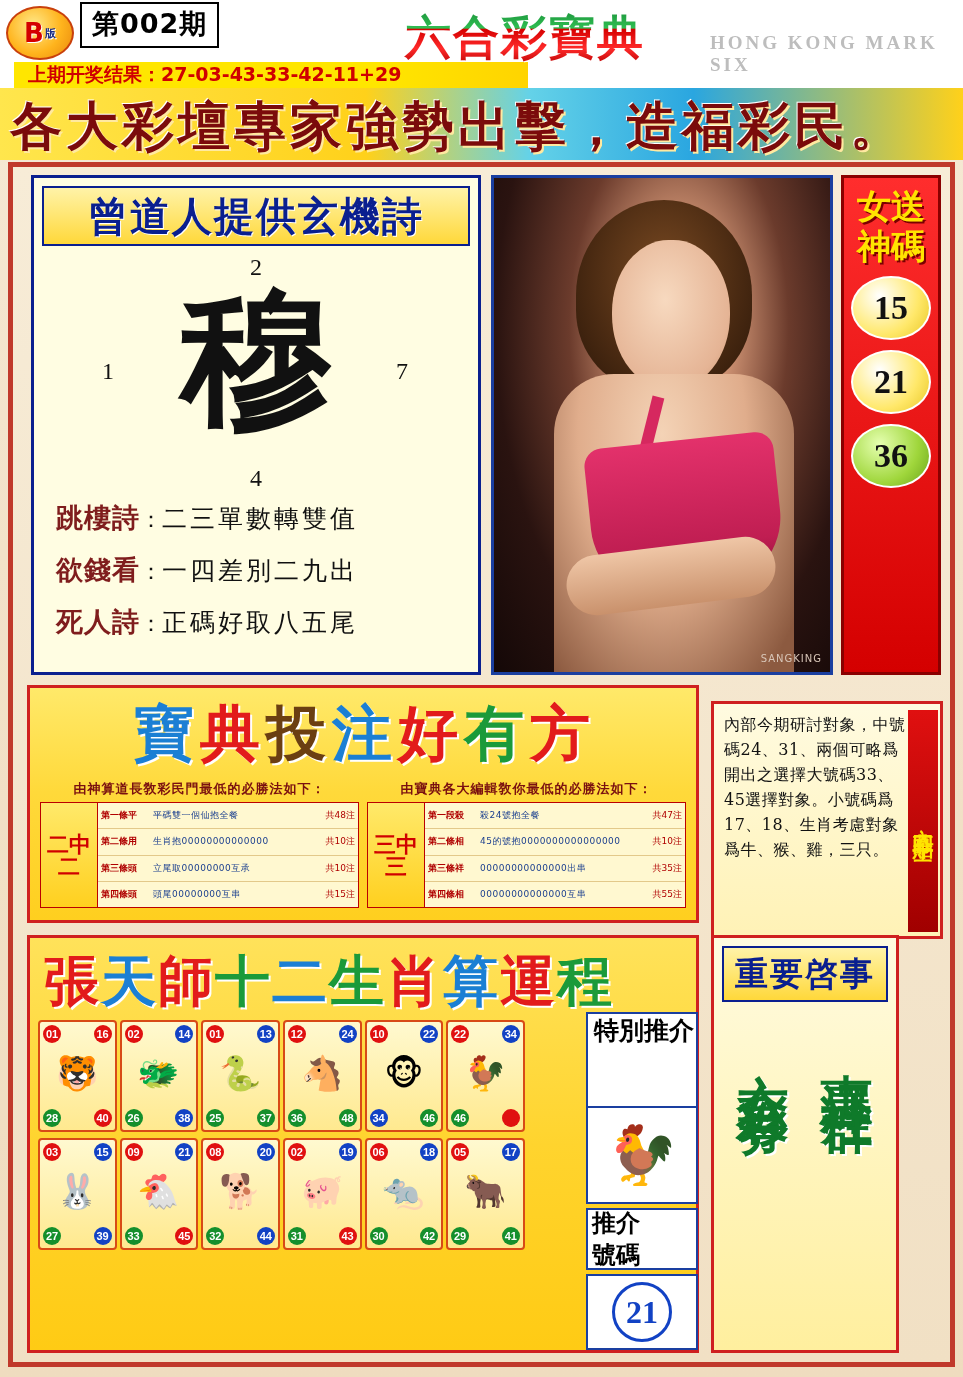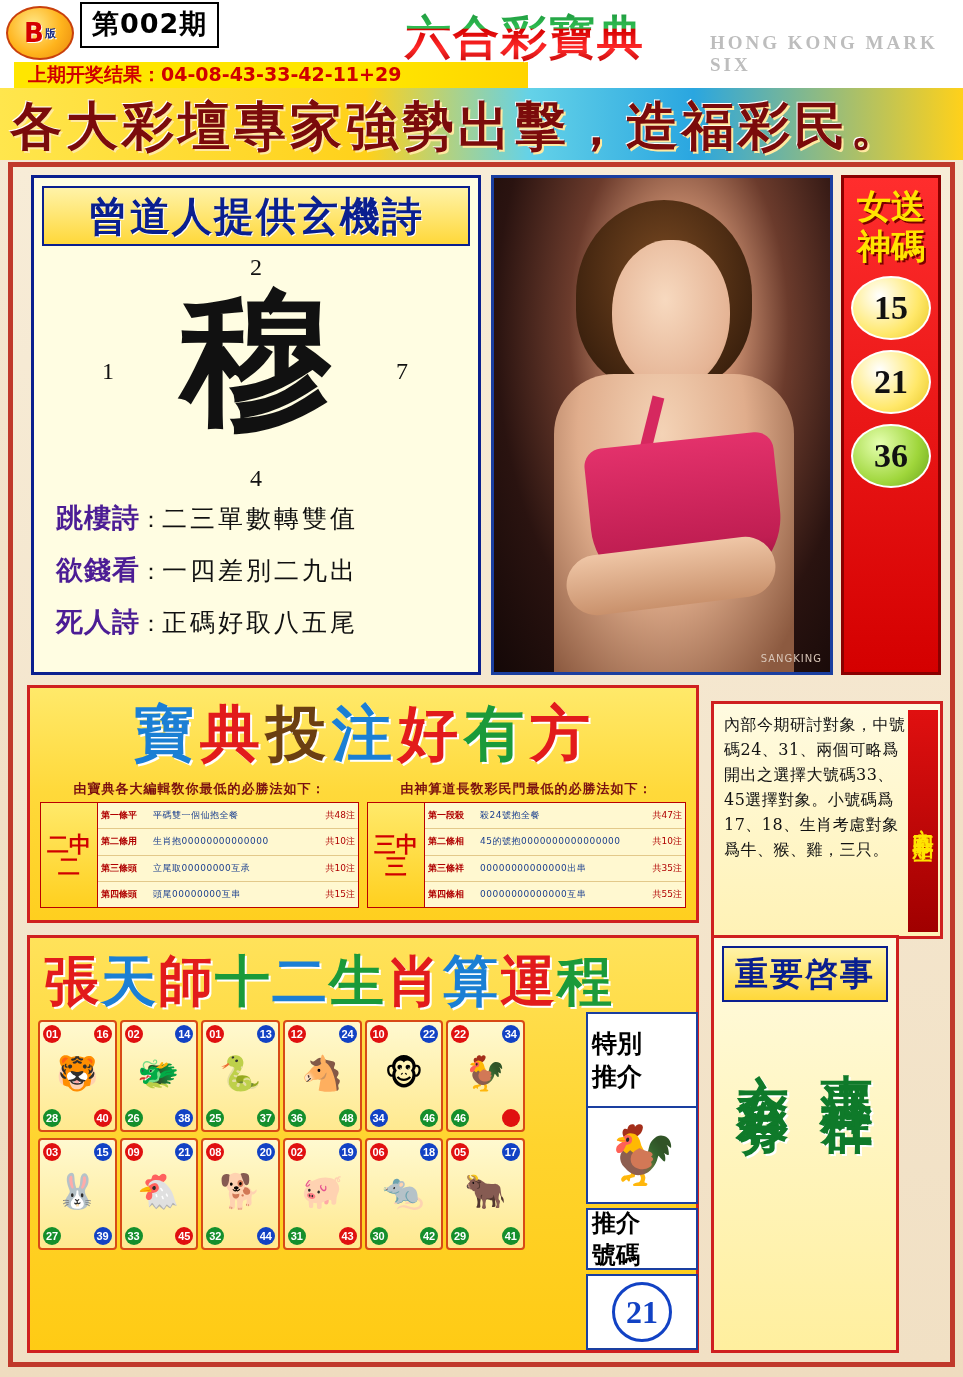--- a/index.html
+++ b/index.html
@@ -106,21 +106,21 @@
   .num{position:absolute;font-size:24px;color:#111;font-family:"Liberation Serif",serif;}
   .n-top{left:0;right:0;top:8px;text-align:center;}
   .n-left{left:68px;top:112px;}
   .n-right{right:70px;top:112px;}
   .n-bottom{left:0;right:0;bottom:4px;text-align:center;}
   .poem-lines{padding:4px 16px 0 22px;}
   .poem-line{
     display:flex;align-items:baseline;margin-bottom:16px;
     font-family:"DejaVu Serif","Liberation Serif",serif;
   }
-  .pl-label{font-size:27px;font-weight:bold;color:#4c1d95;letter-spacing:1px;}
+  .pl-label{font-size:27px;font-weight:bold;color:#7f1d1d;letter-spacing:1px;}
   .pl-colon{font-size:22px;color:#111;}
   .pl-text{font-size:25px;color:#111;letter-spacing:3px;}
   
   .photo{
     position:absolute;left:478px;top:8px;width:342px;height:500px;
     border:3px solid #1a3fa0;box-sizing:border-box;
     background:
       radial-gradient(ellipse at 55% 30%,#f0c6a8 0%,#d79a79 18%,#6b3b2c 42%,#2a1310 70%,#140807 100%);
     overflow:hidden;
   }
@@ -289,21 +289,21 @@
   .zn.br{right:3px;bottom:3px;}
   .zn.red{background:#e01010;}
   .zn.blue{background:#1242c4;}
   .zn.green{background:#158f2c;}
   
   .special-col{
     position:absolute;left:556px;top:74px;width:112px;height:336px;
   }
   .sp-head{
     height:96px;border:2px solid #1a3fa0;background:#fff;
-    display:flex;flex-direction:column;justify-content:center;
+    display:flex;flex-direction:row;justify-content:center;
     box-sizing:border-box;padding-left:4px;
   }
   .sp-head .r1{font-size:25px;font-weight:bold;color:#000;font-family:"DejaVu Serif",serif;}
   .sp-rooster{
     height:94px;border:2px solid #1a3fa0;border-top:none;background:#fff;
     display:flex;align-items:center;justify-content:center;font-size:58px;
   }
   .sp-sub{
     height:58px;margin-top:4px;border:2px solid #1a3fa0;background:#fff;
     display:flex;flex-direction:column;justify-content:center;padding-left:4px;
@@ -350,21 +350,21 @@
 <body>
 
 <div class="page">
 
   <div class="header">
     <div class="bversion">
       <span>B</span>
         <small>版</small>
     </div>
     <div class="issue">第002期</div>
-    <div class="lastresult">上期开奖结果：04-08-43-33-42-11+29</div>
+    <div class="lastresult">上期开奖结果：27-03-43-33-42-11+29</div>
     <div class="masthead">六合彩寶典</div>
     <div class="masthead-en">HONG KONG MARK SIX</div>
   </div>
 
   <div class="slogan">
     <span>各大彩壇專家強勢出擊，造福彩民。</span>
   </div>
 
   <div class="frame">
 
@@ -417,22 +417,22 @@
       <div class="mid-title">
         <span class="mt-b">寶</span>
         <span class="mt-d">典</span>
         <span class="mt-t">投</span>
         <span class="mt-z">注</span>
         <span class="mt-g">好</span>
         <span class="mt-y">有</span>
         <span class="mt-f">方</span>
       </div>
       <div class="subhead-row">
+        <div class="subhead">由神算道長敎彩民門最低的必勝法如下：</div>
         <div class="subhead">由寶典各大編輯敎你最低的必勝法如下：</div>
-        <div class="subhead">由神算道長敎彩民門最低的必勝法如下：</div>
       </div>
       <div class="tables-row">
         <div class="tbl-block">
           <div class="tbl-tag">二中二</div>
           <div class="tbl-rows">
             <div class="tbl-row">
               <span class="tr-name">第一條平</span>
               <span class="tr-body">平碼雙一個仙抱全餐</span>
               <span class="tr-cnt">共48注</span>
             </div>

